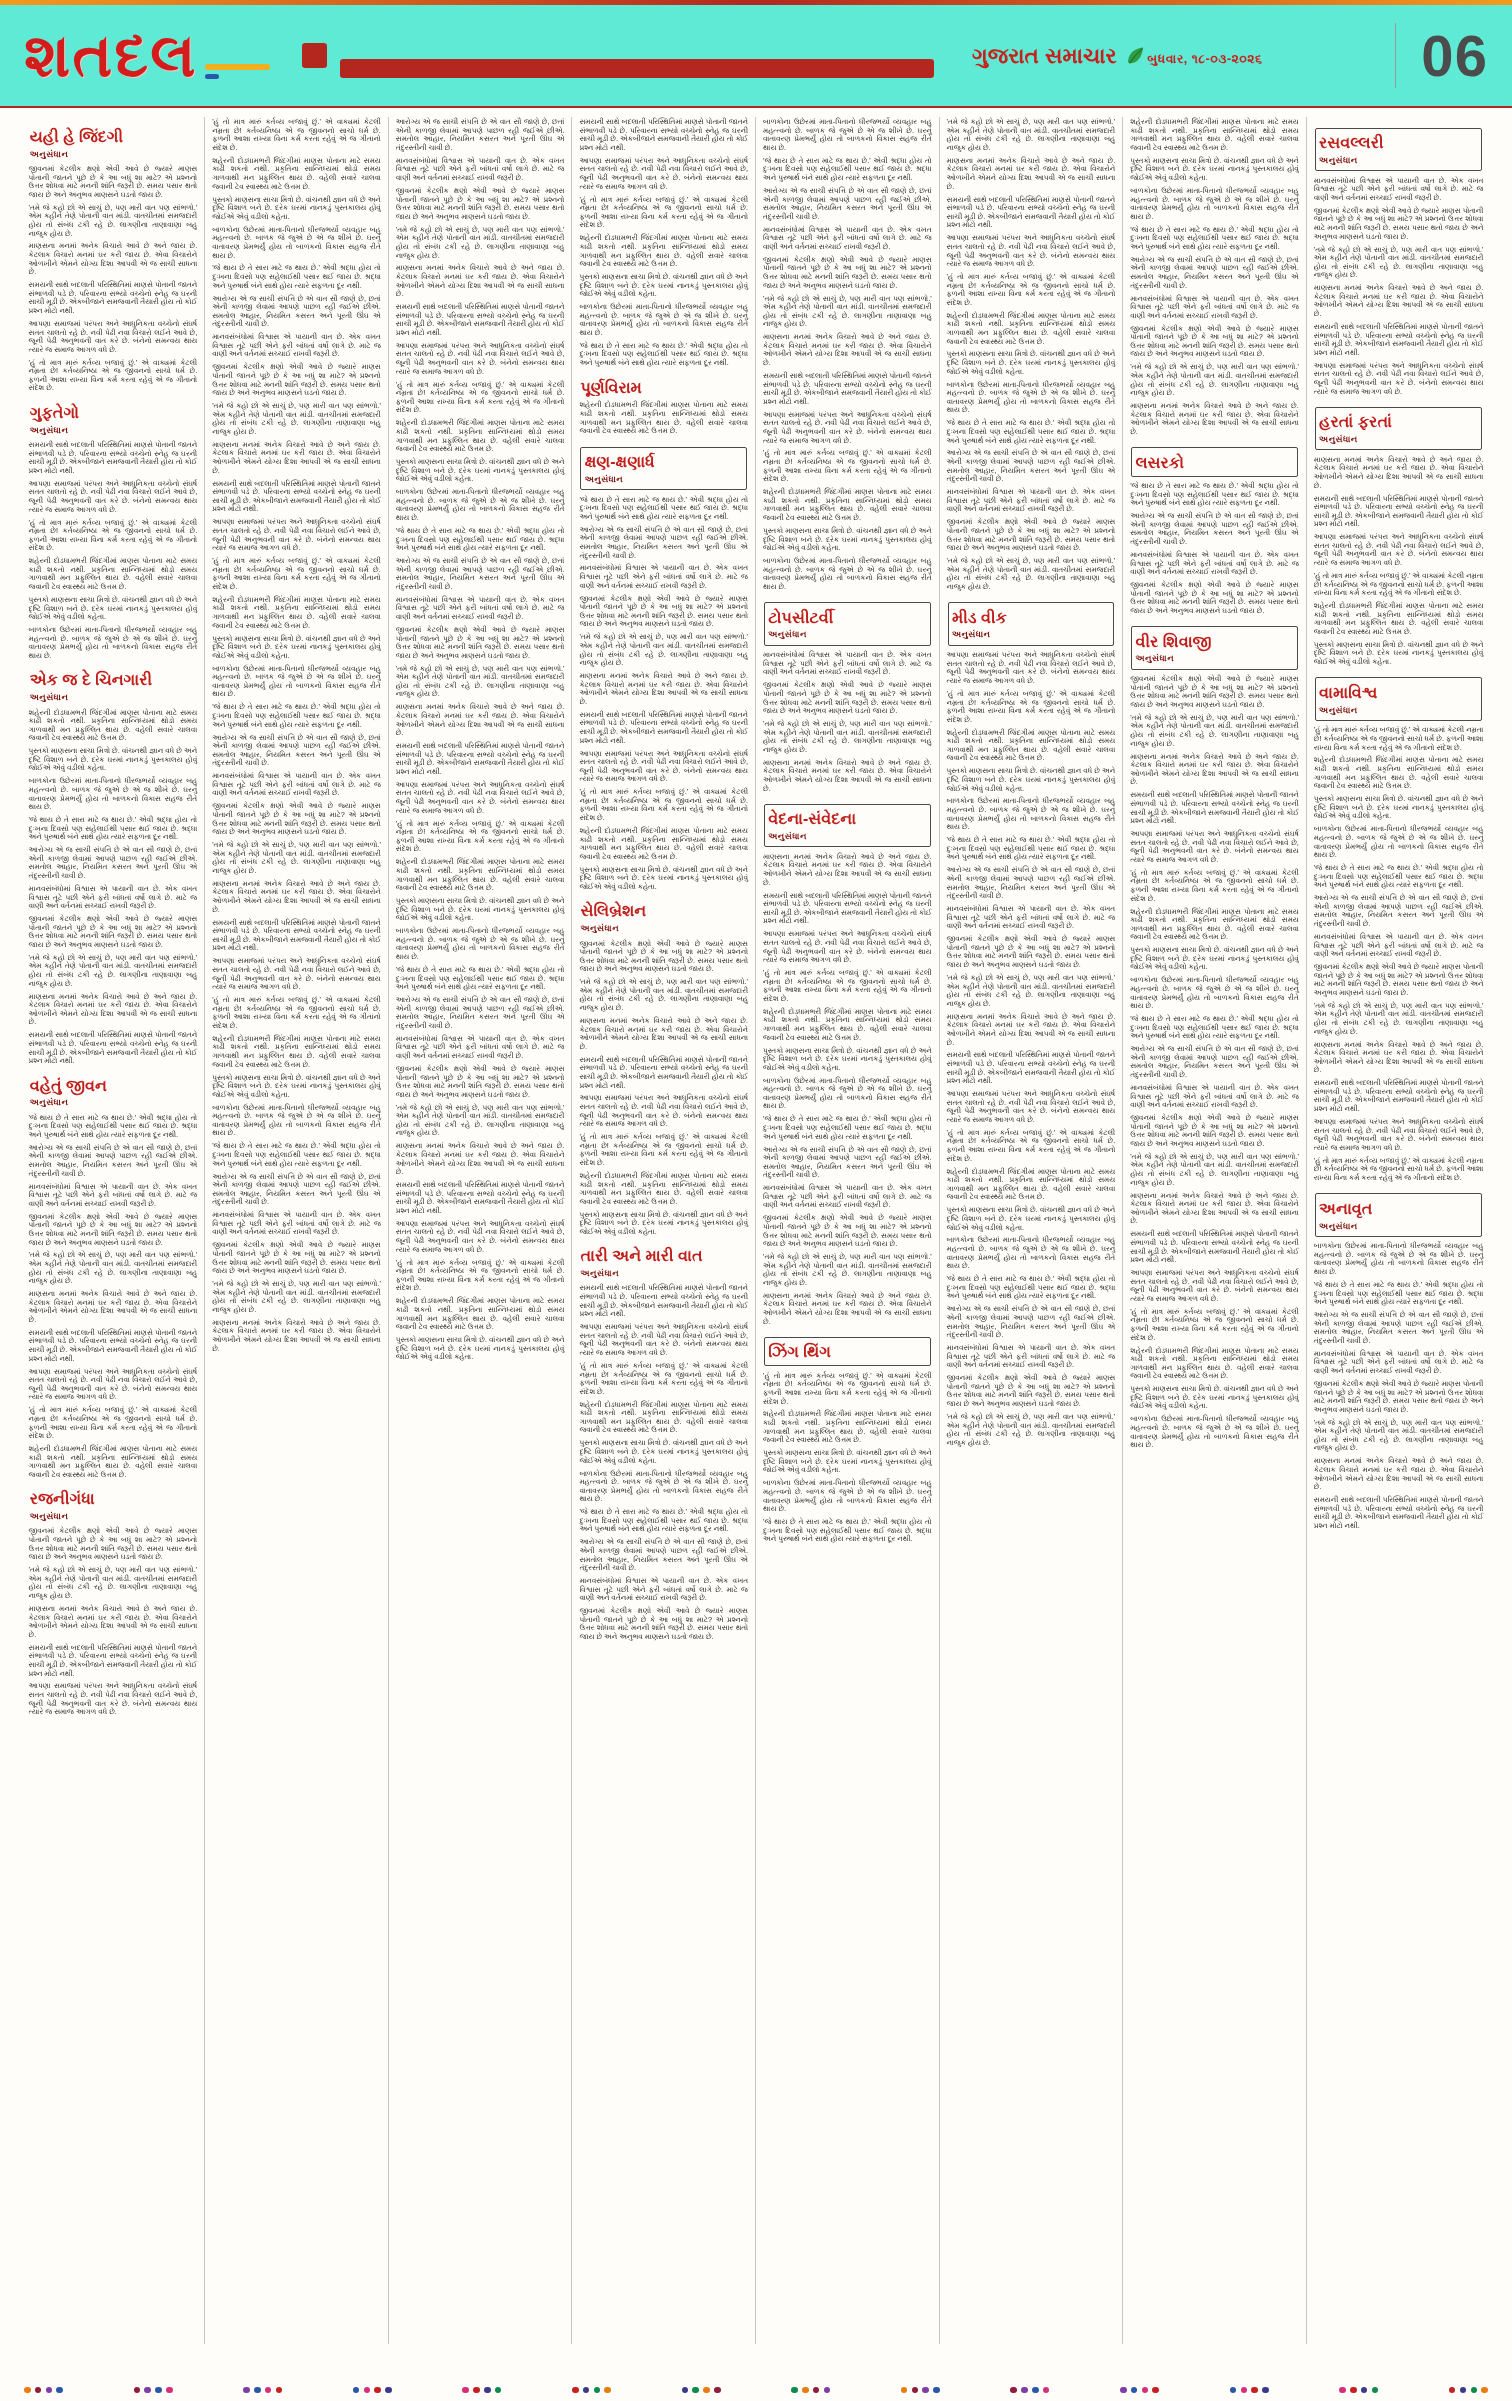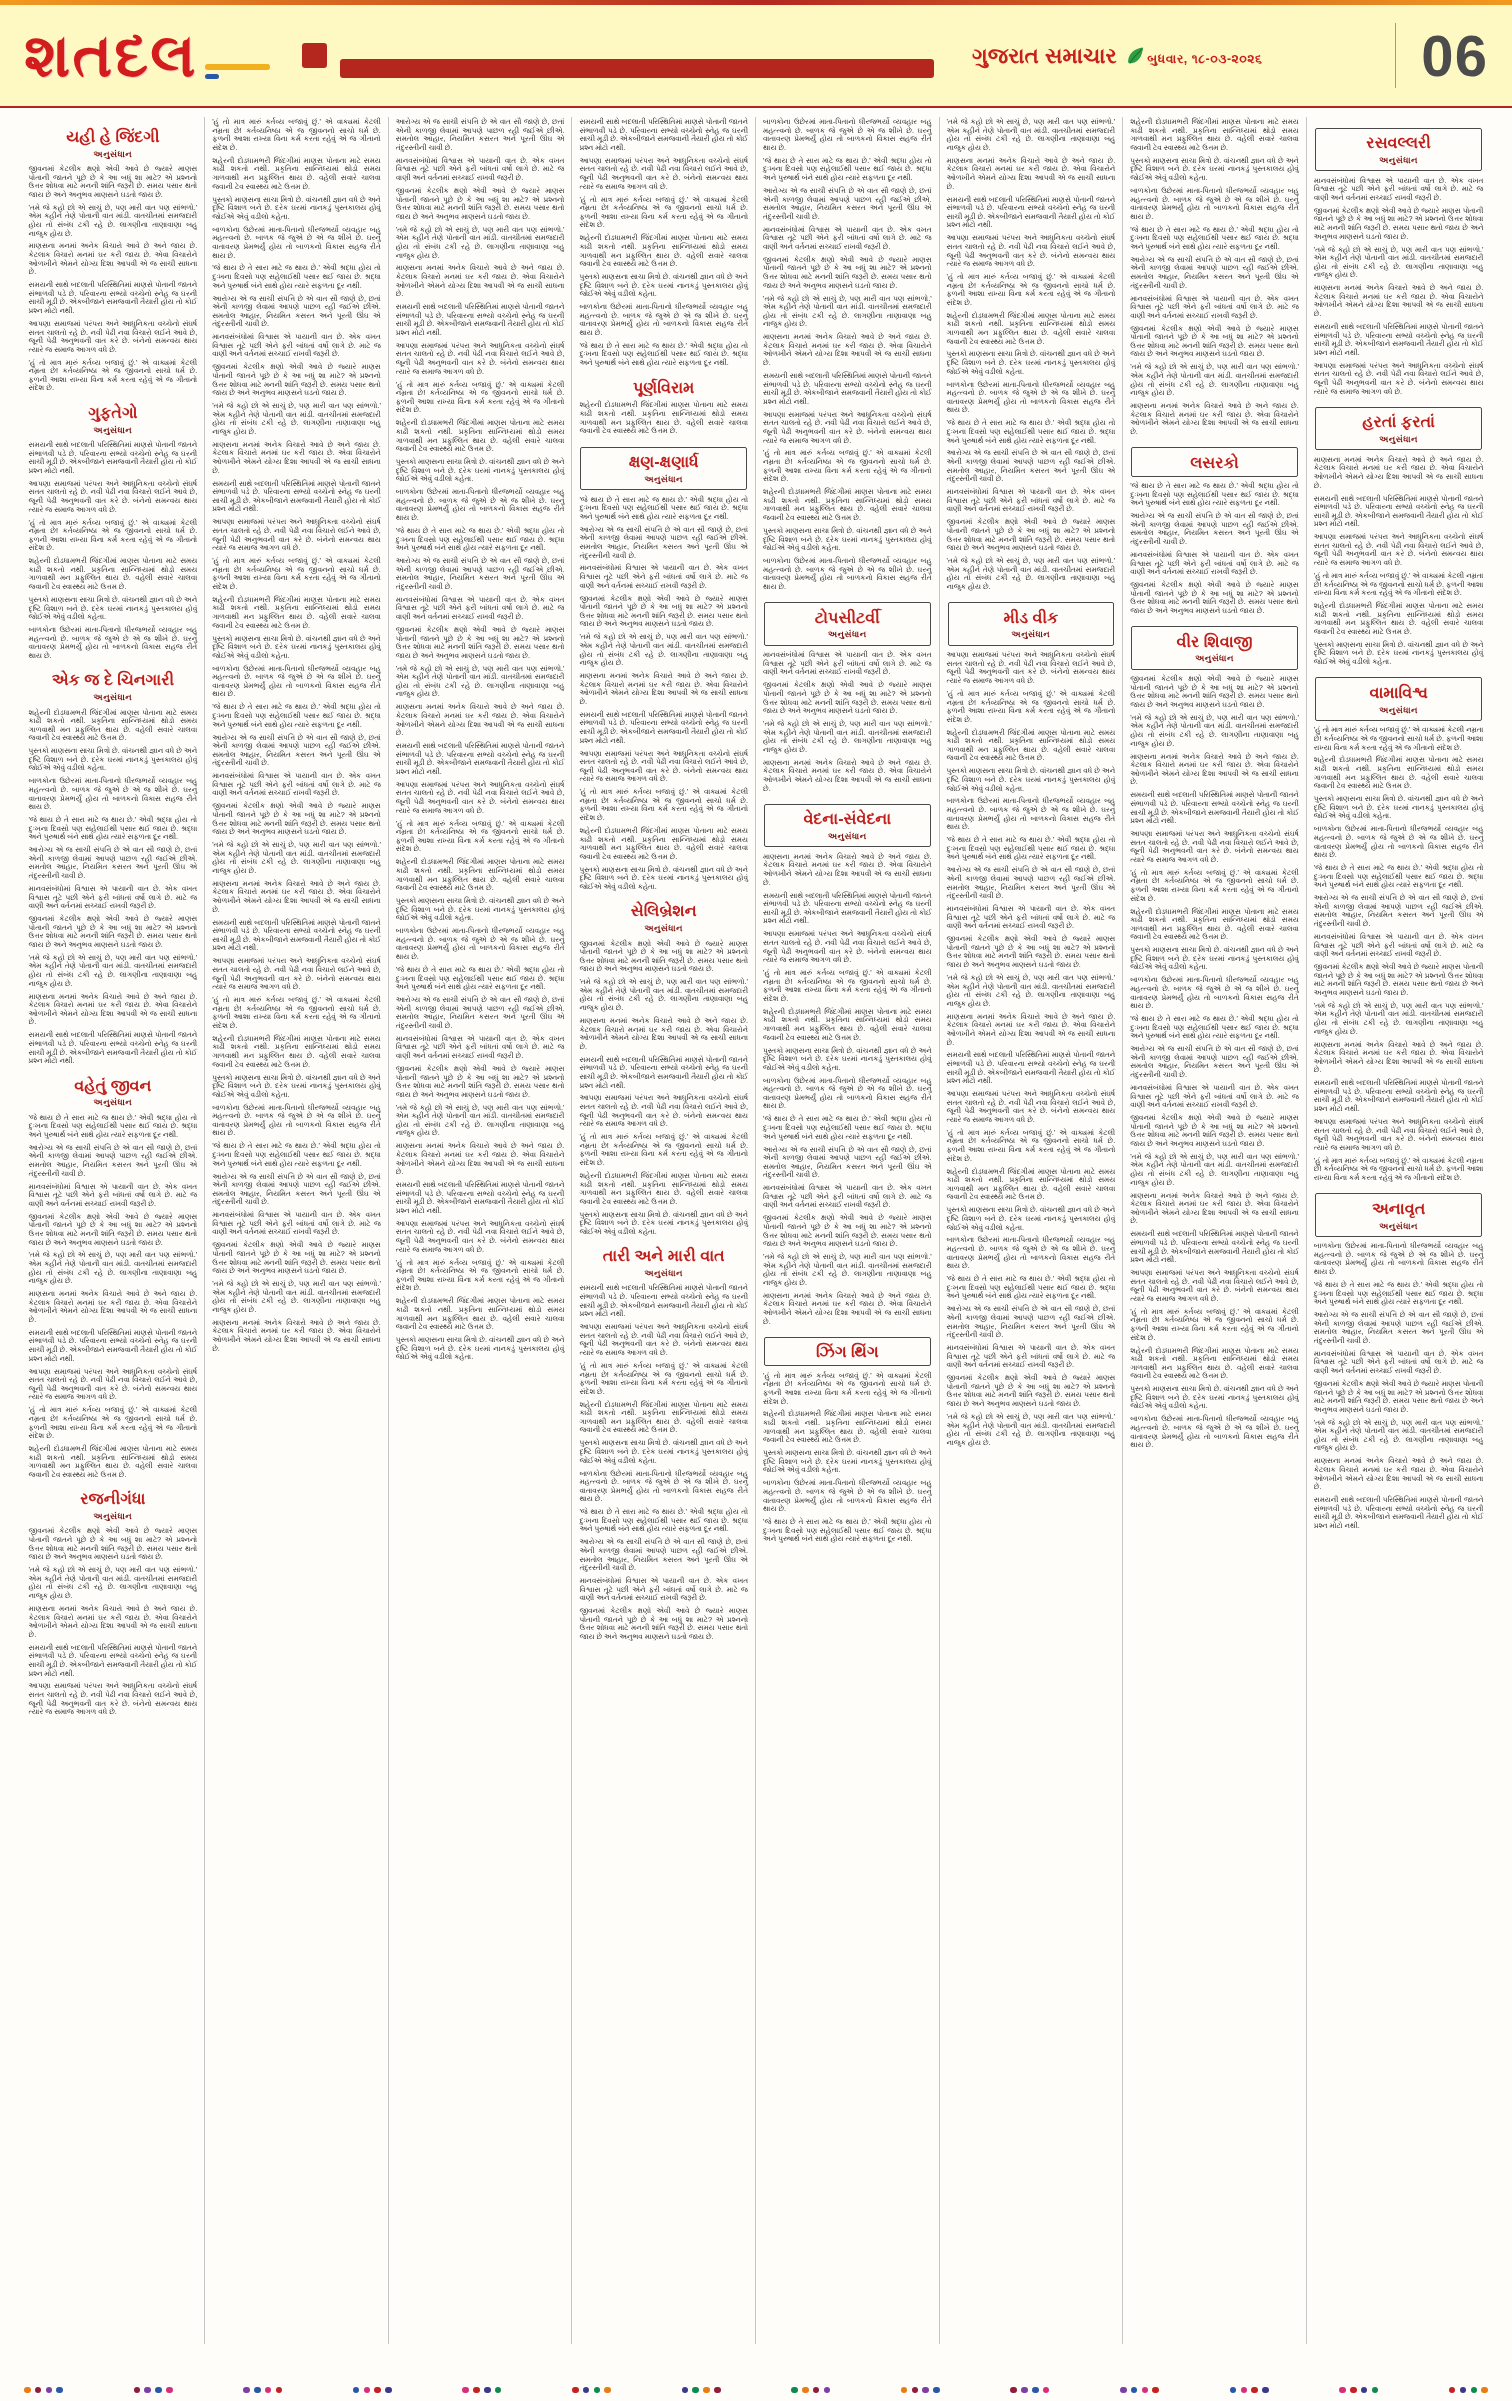--- a/index.html
+++ b/index.html
@@ -16,21 +16,21 @@
   .topstrip{
     height:5.4px;width:100%;
     background:linear-gradient(90deg,var(--topbar-orange,#f29a1f),var(--rule-red,#c23b1c),var(--topbar-orange,#f29a1f));
   }
   .header{
     display:flex;align-items:center;
     height:103px;
     padding:0 24px;
     border-bottom:2.7px solid var(--rule-red,#b3271f);
     box-sizing:border-box;
-    background:#fef9c3;
+    background:#5eead4;
   }
   .masthead{
     font-size:60px;line-height:1;
     font-weight:bold;
     color:var(--masthead-red,#d31d1d);
     letter-spacing:2.2px;
     text-shadow:1.1px 1.1px 0 #f7c8c0;
     white-space:nowrap;
   }
   .masthead-accents{display:flex;flex-direction:column;gap:4.3px;margin:32px 0 0 7.6px;}
@@ -69,21 +69,21 @@
     height:2236px;
     box-sizing:border-box;
   }
   .col{
     border-right:0.5px solid #c7c7c7;
     padding:0 7px;
     overflow:hidden;
   }
   .col:last-child{border-right:none;}
   .article{margin-bottom:7.6px;}
-  .hwrap{text-align:center;margin:10.8px 1.1px 5.4px 1.1px;}
+  .hwrap{margin:10.8px 1.1px 5.4px 1.1px;}
   .hwrap.boxed{
     border:1.1px solid #4a4a4a;
     border-radius:2px;
     padding:5.4px 3.2px 4.3px 3.2px;
   }
   .heading{
     margin:0;
     font-size:16px;line-height:1.1;
     font-weight:bold;
     color:var(--heading-red,#c01f1b);

